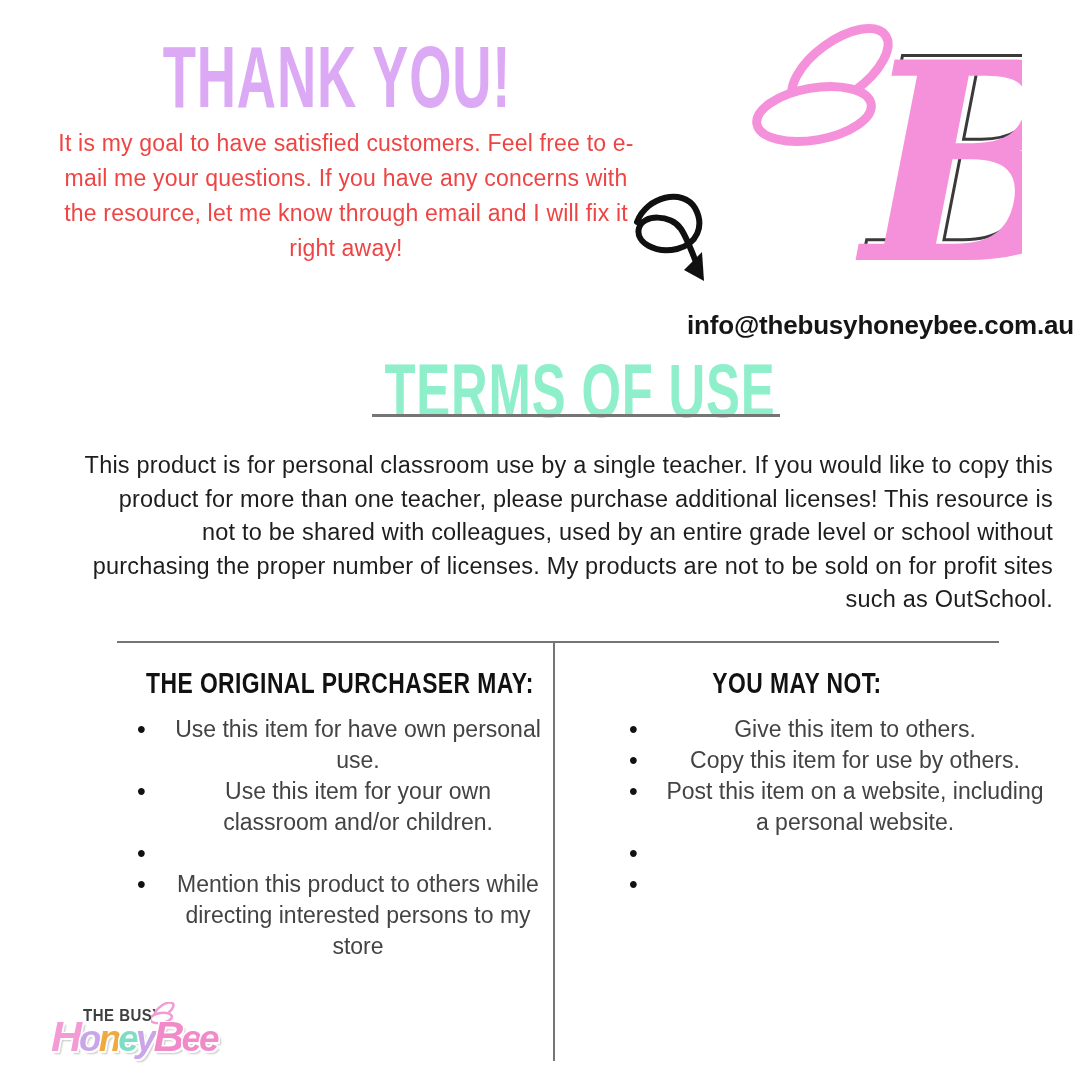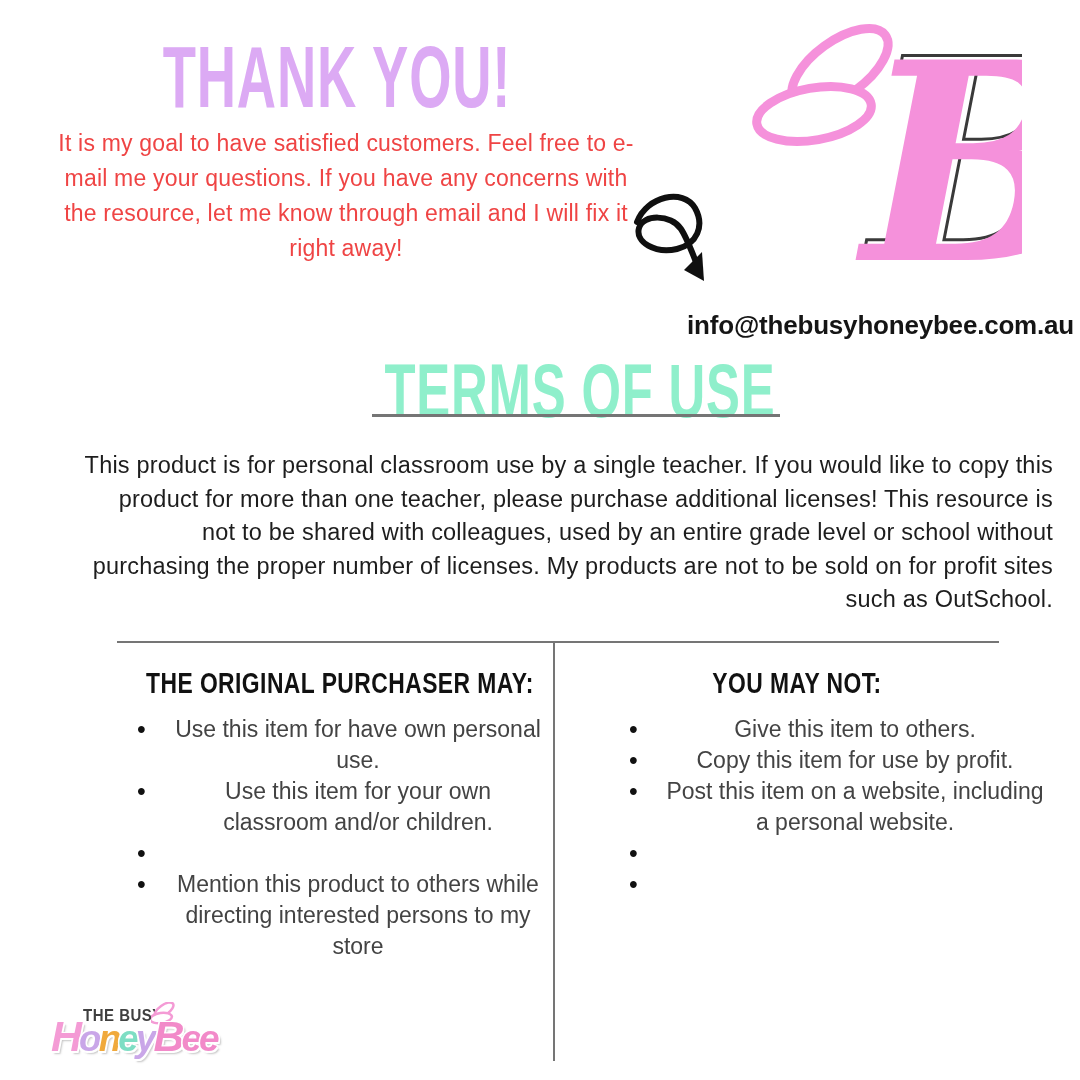--- a/index.html
+++ b/index.html
@@ -133,21 +133,21 @@
   </div>
 
   <div class="abs col-header right">YOU MAY NOT:</div>
   <div class="abs bullet-list right">
     <div class="li">
       <span class="bullet">•</span>
       <span class="txt">Give this item to others.</span>
     </div>
     <div class="li">
       <span class="bullet">•</span>
-      <span class="txt">Copy this item for use by profit.</span>
+      <span class="txt">Copy this item for use by others.</span>
     </div>
     <div class="li">
       <span class="bullet">•</span>
       <span class="txt">Post this item on a website, including a personal website.</span>
     </div>
     <div class="li">
       <span class="bullet">•</span>
     </div>
     <div class="li">
       <span class="bullet">•</span>

